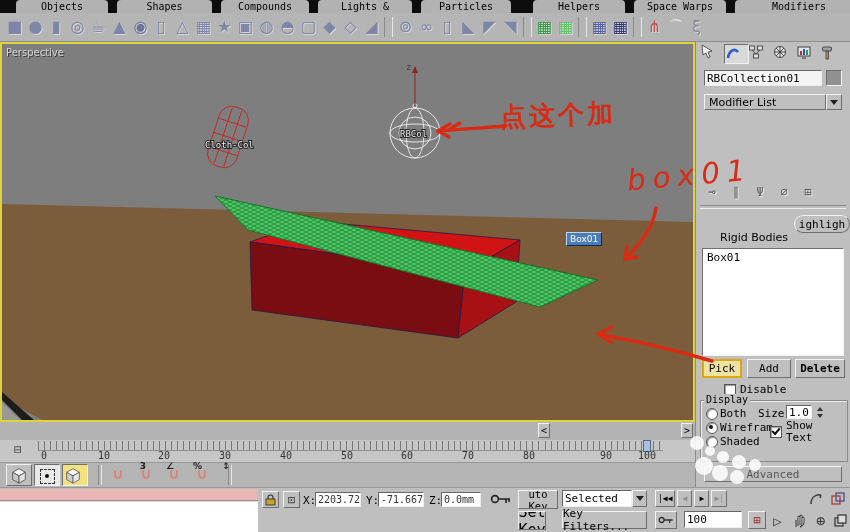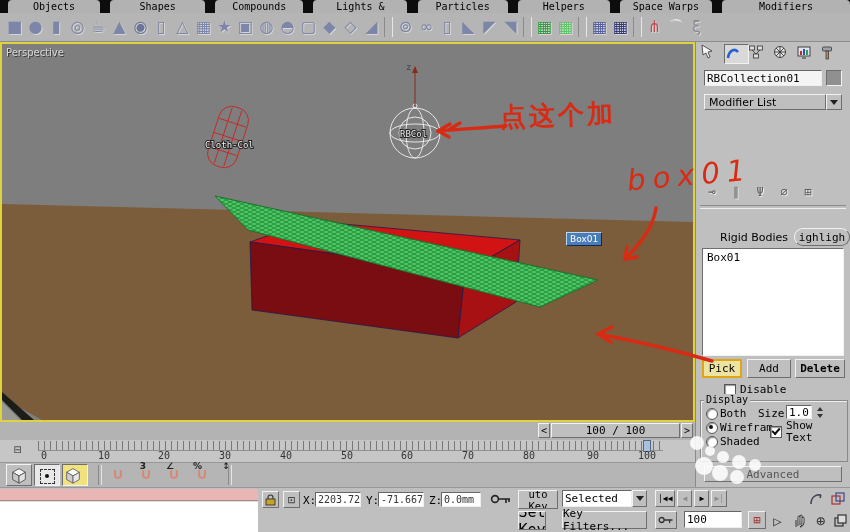--- a/index.html
+++ b/index.html
@@ -9,21 +9,21 @@
   .mono{font-family:"DejaVu Sans Mono",monospace;}
   .btn{background:#bfbfbf;border-top:1px solid #f2f2f2;border-left:1px solid #f2f2f2;
        border-right:1px solid #6e6e6e;border-bottom:1px solid #6e6e6e;
        display:flex;align-items:center;justify-content:center;box-sizing:border-box;}
   .sunken{background:#bfbfbf;border-top:1px solid #6e6e6e;border-left:1px solid #6e6e6e;
        border-right:1px solid #f2f2f2;border-bottom:1px solid #f2f2f2;box-sizing:border-box;}
   .fld{background:#fff;border-top:1px solid #666;border-left:1px solid #666;
        border-right:1px solid #eee;border-bottom:1px solid #eee;box-sizing:border-box;
        overflow:hidden;white-space:nowrap;padding:0 2px;display:flex;align-items:center;}
   
-  #tabbar{left:0;top:0;width:850px;height:13px;background:#0d0d0d;display:flex;gap:9px;padding-left:8px;box-sizing:border-box;justify-content:space-between;}
+  #tabbar{left:0;top:0;width:850px;height:13px;background:#0d0d0d;display:flex;gap:9px;padding-left:16px;box-sizing:border-box;}
   .ttab{background:#b2b2b2;height:13px;line-height:13px;text-align:center;
         font-family:"DejaVu Sans Mono",monospace;font-size:10px;border-radius:4px 4px 0 0;flex:0 0 auto;}
   
   #toolbar{left:0;top:13px;width:850px;height:29px;background:#b5b5b5;border-bottom:1px solid #8d8d8d;
         display:flex;align-items:center;padding-left:4px;box-sizing:border-box;}
   .tbico{width:21px;text-align:center;font-size:16px;line-height:26px;
         text-shadow:1px 1px 0 rgba(255,255,255,.45);flex:0 0 auto;}
   .tbico.sep{width:7px;height:20px;border-left:1px solid #8a8a8a;border-right:1px solid #e6e6e6;margin:0 2px;}
   
   #viewport{left:0;top:42px;width:695px;height:380px;border:2px solid #ded33c;box-sizing:border-box;
@@ -81,21 +81,21 @@
 
 <div id="page">
 
   <div id="tabbar" class="r">
 
   <div class="ttab" style="width: 92px;">Objects</div>
       <div class="ttab" style="width: 95px;">Shapes</div>
       <div class="ttab" style="width: 88px;">Compounds</div>
       <div class="ttab" style="width: 94px;">Lights &amp; Cameras</div>
       <div class="ttab" style="width: 90px;">Particles</div>
-      <div class="ttab" style="width: 92px;">Helpers</div>
+      <div class="ttab" style="width: 92px; margin-left: 13px;">Helpers</div>
       <div class="ttab" style="width: 92px;">Space Warps</div>
       <div class="ttab" style="width: 128px;">Modifiers</div>
     </div>
 
   <div id="toolbar" class="r">
 
   <span class="tbico" style="color: rgb(125, 133, 168);">■</span>
       <span class="tbico" style="color: rgb(125, 133, 168);">●</span>
       <span class="tbico" style="color: rgb(125, 133, 168);">▮</span>
       <span class="tbico" style="color: rgb(125, 133, 168);">◎</span>
@@ -173,40 +173,39 @@
       </g>
       <text x="203" y="104" font-size="9" fill="#f0f0f0" stroke="#222" stroke-width="2" paint-order="stroke">Cloth-Col</text>
       <text x="398" y="93" font-size="9" fill="#f0f0f0" stroke="#222" stroke-width="2" paint-order="stroke">RBCol</text>
     </svg>
     <div id="vplabel" class="r">Perspective</div>
     <div id="boxlabel" class="r">Box01</div>
   </div>
 
   <div id="timeslider" class="r">
     <div class="btn r mono" style="left:538px;top:1px;width:12px;height:15px;font-size:10px;">&lt;</div>
-    <div class="btn r mono" style="left:551px;top:1px;width:129px;height:15px;font-size:11px;">100 / 100</div>
     <div class="btn r mono" style="left:681px;top:1px;width:12px;height:15px;font-size:10px;">&gt;</div>
   </div>
 
   <div id="trackbar" class="r">
     <span class="r mono" style="left:14px;top:2px;font-size:13px;color:#555;">⊟</span>
     <div id="ruler" class="r"></div>
     <div id="marker" class="r"></div>
     <div>
 
     <span class="tick mono" style="left: 44px;">0</span>
         <span class="tick mono" style="left: 104px;">10</span>
         <span class="tick mono" style="left: 164px;">20</span>
         <span class="tick mono" style="left: 225px;">30</span>
         <span class="tick mono" style="left: 286px;">40</span>
         <span class="tick mono" style="left: 347px;">50</span>
         <span class="tick mono" style="left: 407px;">60</span>
         <span class="tick mono" style="left: 468px;">70</span>
         <span class="tick mono" style="left: 529px;">80</span>
-        <span class="tick mono" style="left: 593px;">90</span>
+        <span class="tick mono" style="left: 606px;">90</span>
         <span class="tick mono" style="left: 647px;">100</span>
       </div>
   </div>
 
   <div id="snaprow" class="r">
     <div class="snapbtn btn" style="left:6px;">
       <svg width="20" height="20" viewBox="0 0 20 22">
         <polygon points="3,8 10,4 17,8 10,12" fill="#f8f8f8" stroke="#555"></polygon>
         <polygon points="3,8 10,12 10,20 3,16" fill="#c8c8c8" stroke="#555"></polygon>
         <polygon points="17,8 10,12 10,20 17,16" fill="#e2e2e2" stroke="#555"></polygon>
@@ -300,21 +299,21 @@
     <span class="stool mono">⊸</span>
         <span class="stool mono">∥</span>
         <span class="stool mono">Ψ</span>
         <span class="stool mono">∅</span>
         <span class="stool mono">⊞</span>
       </div>
     <div class="r" style="left:4px;top:163px;width:146px;height:2px;border-top:1px solid #8a8a8a;border-bottom:1px solid #eee;"></div>
 
 
     <span class="r" style="left:24px;top:189px;">Rigid Bodies</span>
-    <div class="btn r mono" style="left:98px;top:186px;width:56px;height:18px;overflow:hidden;border-radius:9px;">ighligh</div>
+    <div class="btn r mono" style="left:98px;top:173px;width:56px;height:18px;overflow:hidden;border-radius:9px;">ighligh</div>
 
     <div class="sunken r" style="left:6px;top:206px;width:142px;height:108px;background:#fff;">
 
     <div class="mono" style="padding:2px 4px;">Box01</div>
       </div>
 
     <div class="r mono" style="left:6px;top:317px;width:40px;height:19px;background:#ece3a2;border:2px solid #e0a517;box-sizing:border-box;display:flex;align-items:center;justify-content:center;">Pick</div>
     <div class="btn r mono" style="left:51px;top:317px;width:44px;height:19px;">Add</div>
     <div class="btn r mono" style="left:99px;top:317px;width:50px;height:19px;font-weight:bold;">Delete</div>
 

